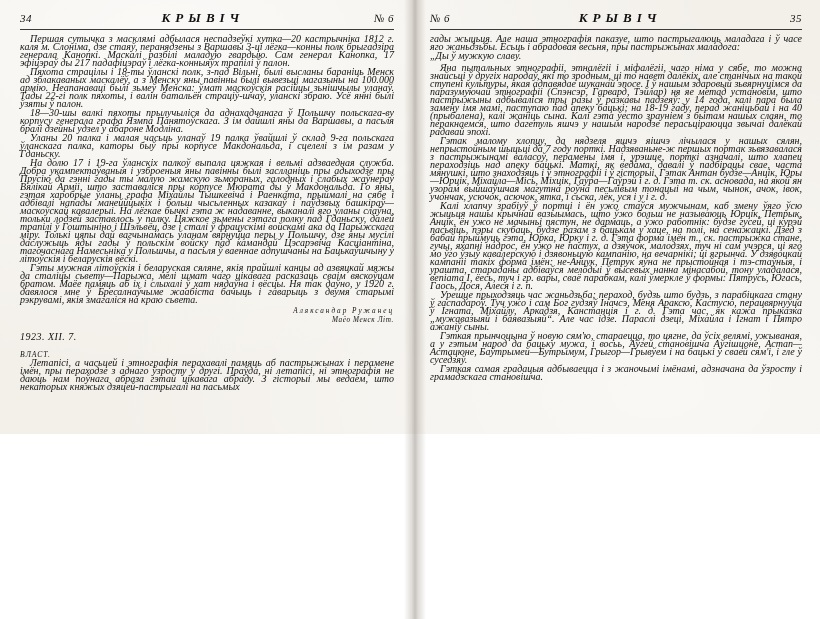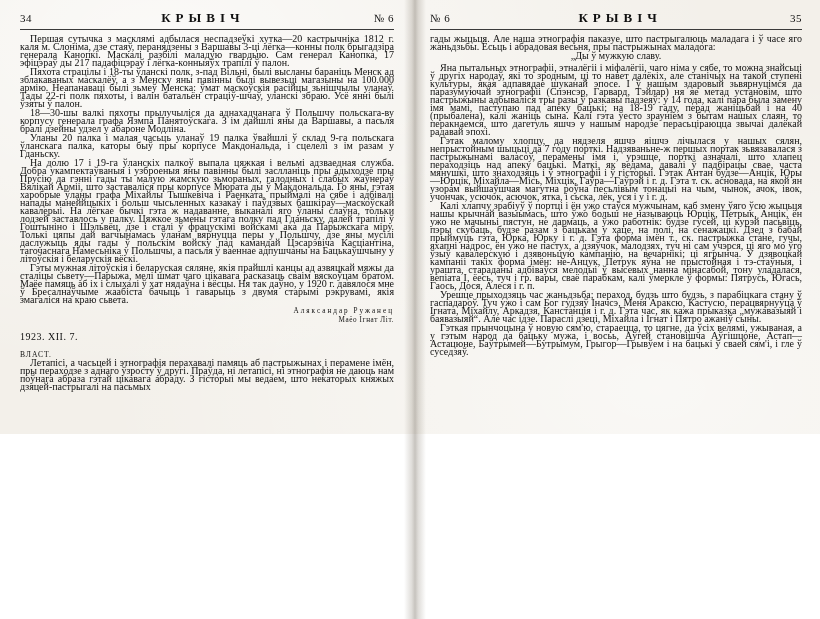--- a/index.html
+++ b/index.html
@@ -16,20 +16,21 @@
   }
   .scan {
     position: relative;
     width: 820px;
     height: 434px;
     background: #f3f0ea;
     background-image:
       radial-gradient(ellipse at 20% 10%, rgba(255,255,255,0.65), rgba(255,255,255,0) 60%),
       radial-gradient(ellipse at 80% 90%, rgba(255,255,255,0.55), rgba(255,255,255,0) 60%);
     box-sizing: border-box;
+    font-style: italic;
   }
   
   .gutter {
     position: absolute;
     left: 404px;
     top: 0;
     width: 22px;
     height: 619px;
     background: linear-gradient(to right,
       rgba(180,172,160,0.0) 0%,
@@ -137,21 +138,21 @@
       <p>Першая сутычка з масклямі адбылася неспадзеўкі хутка—20 кастрычніка 1812 г. каля м. Слоніма, дзе стаяў, перанядзены з Варшавы 3-ці лёгка—конны полк брыгадзіра генерала Канопкі. Маскалі разбілі маладую гвардыю. Сам генерал Канопка, 17 эфіцэраў ды 217 падафіцэраў і лёгка-конныяўх трапілі ў палон.</p>
       <p>Пяхота страцілы і 18-ты ўланскі полк, з-пад Вільні, былі высланы бараніць Менск ад зблакаваных маскалёў, а з Менску яны павінны былі вывезьці магазыны на 100.000 армію. Неапанаваці былі зьмеў Менска: ўмат маскоўскія расійцы зьнішчылы уланаў. Тады 22-гі полк пяхоты, і валін батальён страціў-шчаў, уланскі збраю. Усё янні былі ўзяты ў палон.</p>
       <p>18—30-шы валкі пяхоты прылучыліся да аднахадчанага ў Польшчу польскага-ву корпусу генерала графа Язмпа Панятоўскага. З ім дайшлі яны да Варшавы, а пасьля бралі дзейны удзел у абароне Модліна.</p>
       <p>Уланы 20 палка і малая часьць уланаў 19 палка ўвайшлі ў склад 9-га польскага ўланскага палка, каторы быў пры корпусе Макдональда, і сцелелі з ім разам у Гданьску.</p>
       <p>На долю 17 і 19-га ўланскіх палкоў выпала цяжкая і вельмі адзваедная служба. Добра укампектаўваныя і узброеныя яны павінны былі заслланіць пры адыходзе пры Прусію да гэнні гады ты малую жамскую зьмораных, галодных і слабых жаўнераў Вялікай Арміі, што заставаліся пры корпусе Мюрата ды ў Макдональда. Го яны, гэтая харобрые ўланы графа Міхайлы Тышкевіча і Раенката, прыймалі на сябе і адбівалі напады манеййцыкіх і больш чысьленных казакаў і паўдзвых башкіраў—маскоўскай кавалерыі. На лёгкае бычкі гэта ж надаванне, выканалі яго ўланы слаўна, тольки лодзей заставлось у палку. Цяжкое зьмены гэтага полку пад Гданьску, далей трапілі ў Гоштыніно і Шэльвёц, дзе і сталі ў фрацускімі войскамі ака да Парыжскага міру. Толькі цяпы дай вагчынамась ўланам вярнуцца перы у Польшчу, дзе яны мусілі даслужыць яды гады ў польскім войску пад камандай Цэсарэвіча Касціантіна, тагочаснага Намесьніка у Польшчы, а пасьля ў ваеннае адпушчаны на Бацькаўшчыну у літоўскія і беларускія вёскі.</p>
       <p>Гэты мужная літоўскія і беларуская сяляне, якія прайшлі канцы ад азвяцкай мяжы да сталіцы сьвету—Парыжа, мелі шмат чаго цікавага расказаць сваім вяскоўцам братом. Маёе памяць аб іх і слыхалі ў хат нядаўна і вёсцы. Ня так даўно, у 1920 г. давялося мне ў Бресалнаўчыме жаабіста бачыць і гаварыць з двумя старымі рэкрувамі, якія змагаліся на краю сьвета.</p>
     </div>
 
     <div class="sig">
       <div class="nm">Аляксандар Ружанец</div>
-      <div>Маёо Ігнат Літ.</div>
+      <div>Маёо Менск Літ.</div>
     </div>
 
     <div class="datum">1923. XII. 7.</div>
     <div class="vlast">ВЛАСТ.</div>
 
 
     <div class="col">
       <p>Летапісі, а часьцей і этнографія перахавалі памяць аб пастрыжынах і перамене імён, пры пераходзе з аднаго ўзросту ў другі. Праўда, ні летапісі, ні этнографія не даюць нам поўнага абраза гэтай цікавага абраду. З гісторыі мы ведаем, што некаторых княжых дзяцей-пастрыгалі на пасьмых</p>
     </div>
   </div>
@@ -159,24 +160,25 @@
   <div class="page page-right">
     <div class="runhead">
       <span class="folio">№ 6</span>
       <span class="title">КРЫВІЧ</span>
       <span class="folio">35</span>
     </div>
     <hr class="rule">
 
     <div class="col">
       <p class="noindent">гады жыцьця. Але наша этнографія паказуе, што пастрыгалюць маладага і ў часе яго жаньдзьбы. Ёсьць і абрадовая весьня, пры пастрыжынах маладога:</p>
-      <p class="noindent" style="text-align:center; margin:0 0 4px 0;">„Ды ў мужкую славу.</p>
+      <p class="noindent" style="margin:0 0 4px 0;">„Ды ў мужкую славу.</p>
       <p>Яна пытальных этнографіі, этналёгіі і міфалёгіі, чаго німа у сябе, то можна знайсьці ў другіх народаў, які то зродным, ці то навет далёкіх, але станічых на такой ступені культуры, якая адпавядае шуканай эпосе. І ў нашым здаровый зьвярнуцімся да паразумуючай этнографіі (Спэнсэр, Гарвард, Тэйлар) ня яе метад установім, што пастрыжыны адбываліся тры разы ў разкавы падзеяў: у 14 года, калі пара была замену імя мамі, паступаю пад апеку бацькі; на 18-19 гаду, перад жаніцьбай і на 40 (прыбалена), калі жаніць сына. Калі гэта ўесто зрауніем з бытам нашых слаян, то перакнаемся, што дагетуль яшчэ у нашым народзе перасьціраюцца звычаі далёкай радавай эпохі.</p>
       <p>Гэтак малому хлопцу, да нядзеля яшчэ яішчэ лічылася у нашых сялян, непрыстойным шыцьці да 7 году порткі. Надзяваньне-ж першых портак зьвязавалася з пастрыжынамі валасоў, перамены імя і, урэшце, порткі азначалі, што хлапец пераходзіць над апеку бацькі. Маткі, як ведама, давалі ў падбірацы свае, часта мянушкі, што знаходзяць і ў этнографіі і ў гісторыі. Гэтак Антан будзе—Анцік, Юры—Юрцік, Міхайла—Місь, Міхцік, Гаўра—Гаўрэй і г. д. Гэта т. ск. асновада, на якой ян узорам выйшаўшчая магутна роўна песьлівым тонацыі на чым, чынок, ачок, івок, учончак, усючок, асючок, ятка, і сьска, лёк, уся і у і г. д.</p>
       <p>Калі хлапчу зрабіуў ў портці і ён ужо стаўся мужчынам, каб змену ўяго ўсю жыцьця нашы крычнай вазыымась, што ўжо больш не называюць Юрцік, Петрык, Анцік, ён ужо не мачыньі пястун, не дармаць, а ўжо работнік: будзе гусей, ці курэй пасьвіць, пэры скубаць, будзе разам з бацькам у хаце, на полі, на сенажацкі. Дзед з бабай прыймуць гэта, Юрка, Юрку і г. д. Гэта форма імён т., ск. пастрыжка стане, гучы, яхапні надрос, ён ужо не пастух, а дзяўчок, малодзях, туч ні сам учэрся, ці яго мо ўго ўзыў кавалерскую і дзявоньцую кампанію, на вечарнікі; ці ягрынча. У дзявоцкай кампаніі такіх форма імён: не-Анцук, Петрук яўна не прыстойная і тэ-стаўныя, і урашта, стараданы адбіваўся мелодыі ў высевых нанна мінасабой, тону уладалася, вепіата І, ёесь, туч і гр. вары, сваё парабкам, калі ўмеркле ў формы: Пятрусь, Югась, Гаось, Дося, Алеся і г. п.</p>
       <p>Урешце прыходзяць час жаньдзьба; пераход, будзь што будзь, з парабіцкага стану ў гаспадароў. Туч ужо і сам Бог гудзяў Іначсэ, Меня Араксю, Кастусю, перацвярнуўца ў Ігната, Міхайлу, Аркадзя, Канстанція і г. д. Гэта час, як кажа прыказка „мужавазыяй і баявазыяй“. Але час ідзе. Параслі дзеці, Міхайла і Ігнат і Пятро ажаніў сыны.</p>
       <p>Гэткая прынчоцына ў новую сям'ю, стараецца, то цягне, да ўсіх велямі, ужываная, а у гэтым народ да бацьку мужа, і восьь, Аўгей становішча Аўгішцоне, Астап—Астацюне, Баўтрымей—Бутрымум, Грыгор—Грывўем і на бацькі ў сваей сям'і, і гле ў суседзяў.</p>
+      <p>Гэткая самая градацыя адбываецца і з жаночымі імёнамі, адзначана да ўзросту і грамадзскага становішча.</p>
     </div>
   </div>
 
   <div class="gutter"></div>
   <div class="speckle"></div>
 </div>
 
 </body></html>

